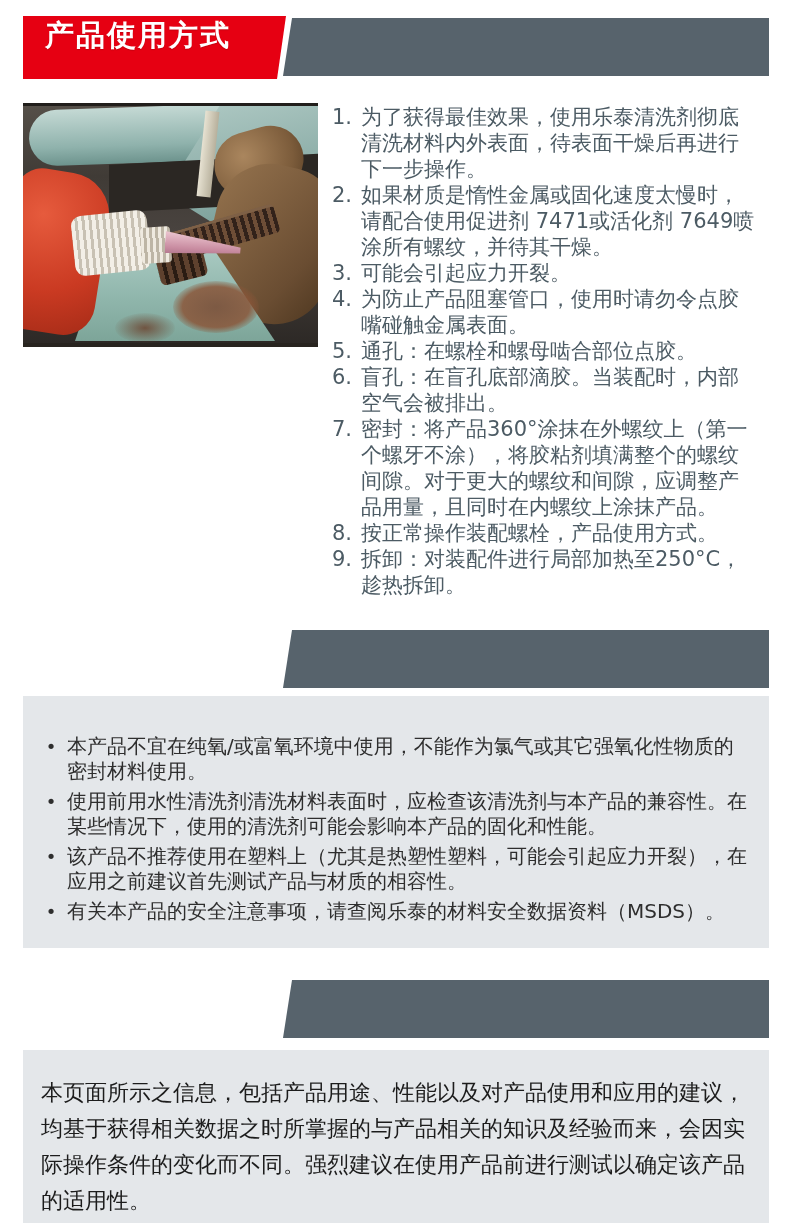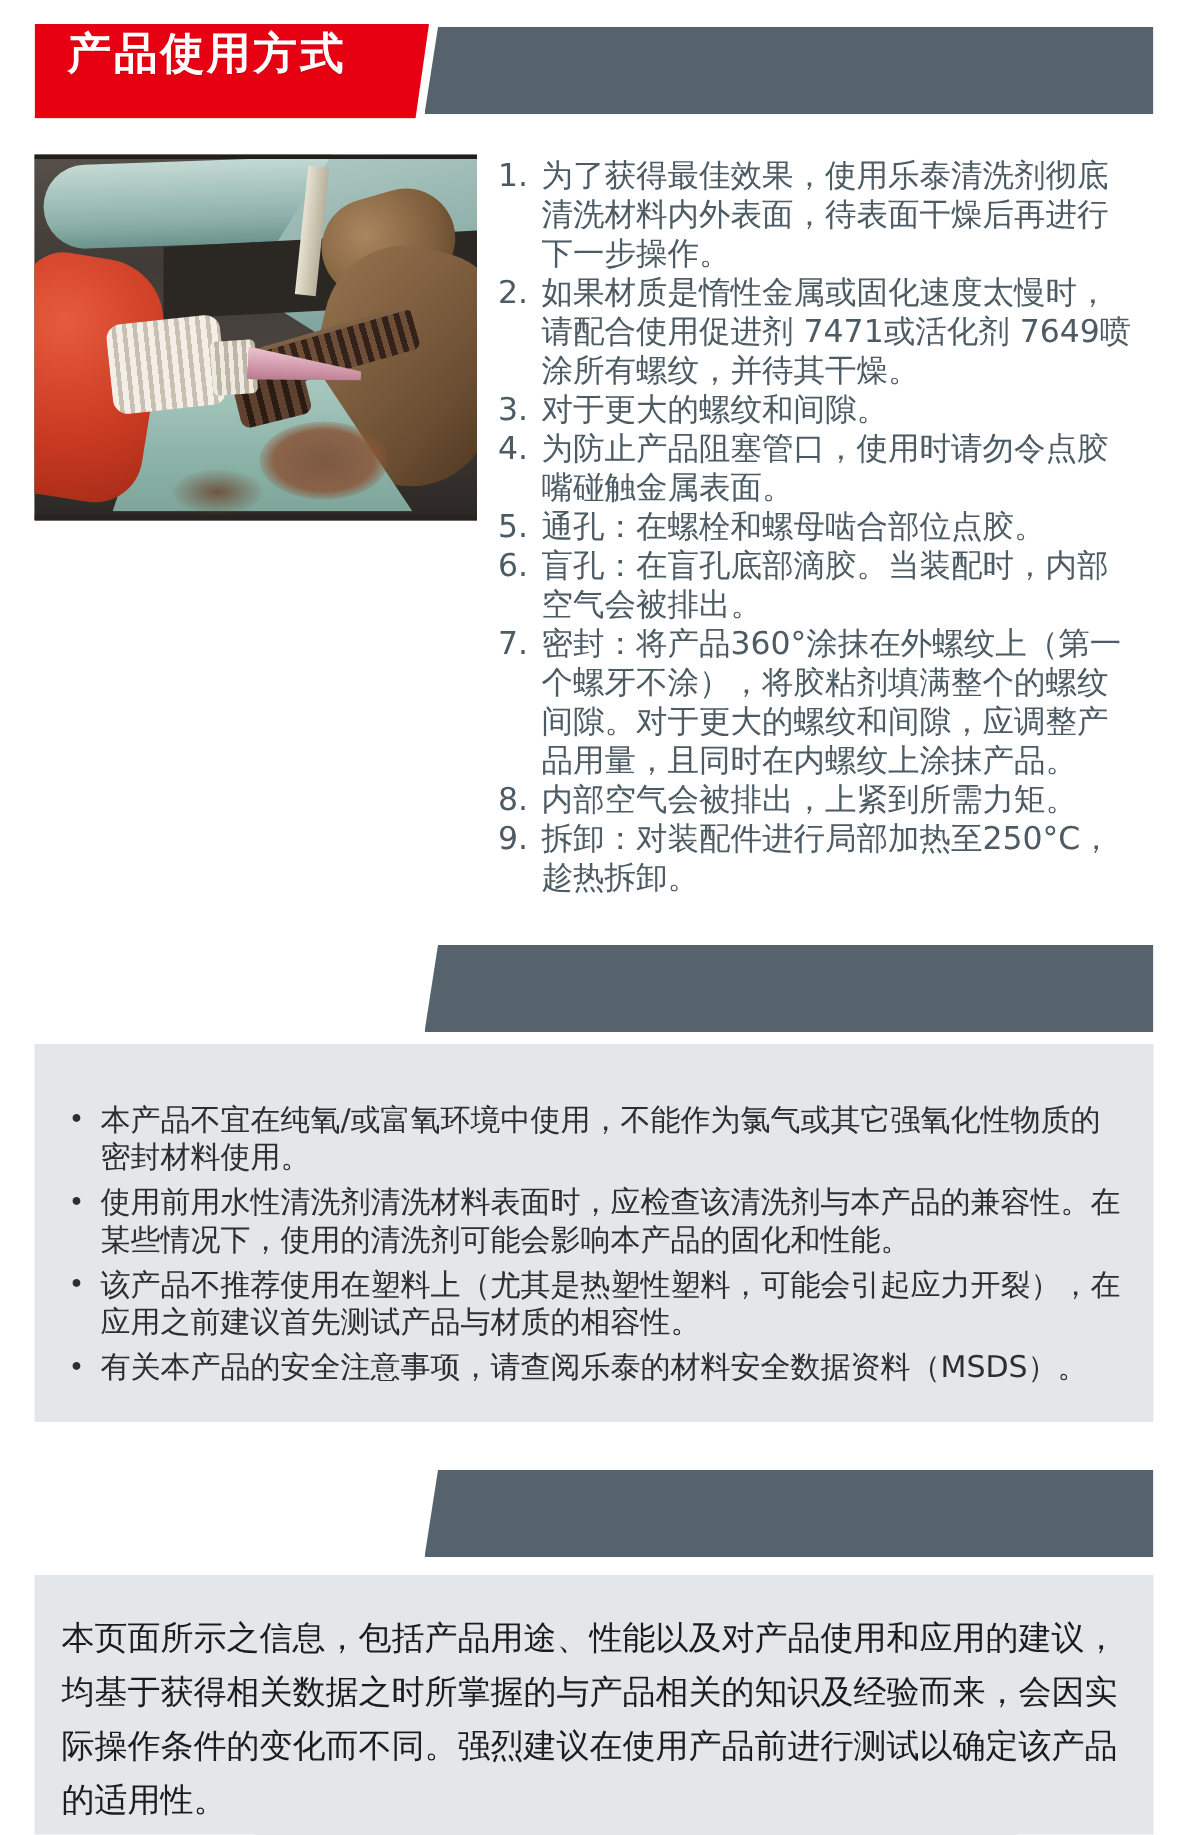--- a/index.html
+++ b/index.html
@@ -121,21 +121,21 @@
         <span class="step-text">为了获得最佳效果，使用乐泰清洗剂彻底清洗材料内外表面，待表面干燥后再进行下一步操作。</span>
       </div>
 
       <div class="step">
         <span class="step-num">2.</span>
         <span class="step-text">如果材质是惰性金属或固化速度太慢时，请配合使用促进剂 7471或活化剂 7649喷涂所有螺纹，并待其干燥。</span>
       </div>
 
       <div class="step">
         <span class="step-num">3.</span>
-        <span class="step-text">对于更大的螺纹和间隙。</span>
+        <span class="step-text">可能会引起应力开裂。</span>
       </div>
 
       <div class="step">
         <span class="step-num">4.</span>
         <span class="step-text">为防止产品阻塞管口，使用时请勿令点胶嘴碰触金属表面。</span>
       </div>
 
       <div class="step">
         <span class="step-num">5.</span>
         <span class="step-text">通孔：在螺栓和螺母啮合部位点胶。</span>
@@ -146,21 +146,21 @@
         <span class="step-text">盲孔：在盲孔底部滴胶。当装配时，内部空气会被排出。</span>
       </div>
 
       <div class="step">
         <span class="step-num">7.</span>
         <span class="step-text">密封：将产品360°涂抹在外螺纹上（第一个螺牙不涂），将胶粘剂填满整个的螺纹间隙。对于更大的螺纹和间隙，应调整产品用量，且同时在内螺纹上涂抹产品。</span>
       </div>
 
       <div class="step">
         <span class="step-num">8.</span>
-        <span class="step-text">内部空气会被排出，上紧到所需力矩。</span>
+        <span class="step-text">按正常操作装配螺栓，产品使用方式。</span>
       </div>
 
       <div class="step">
         <span class="step-num">9.</span>
         <span class="step-text">拆卸：对装配件进行局部加热至250°C，趁热拆卸。</span>
       </div>
     </div>
 </div>
 
 <div class="banner-row second">

